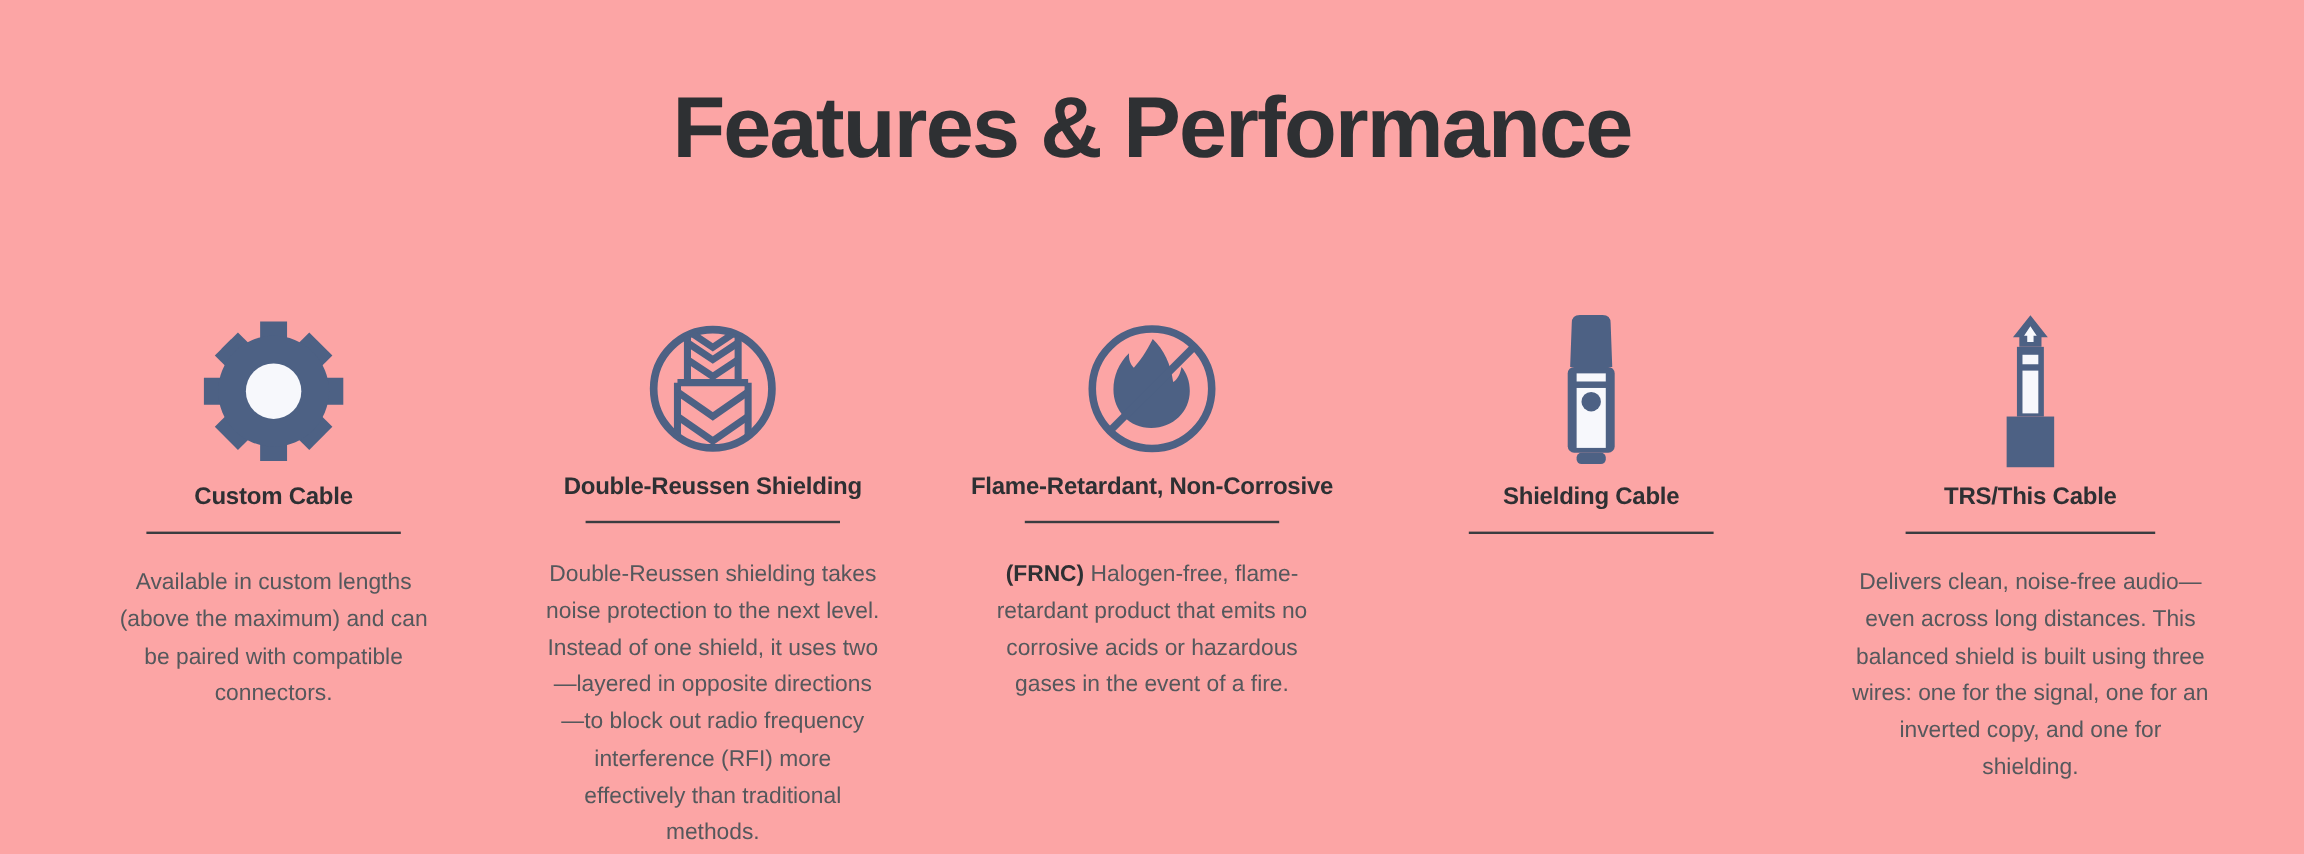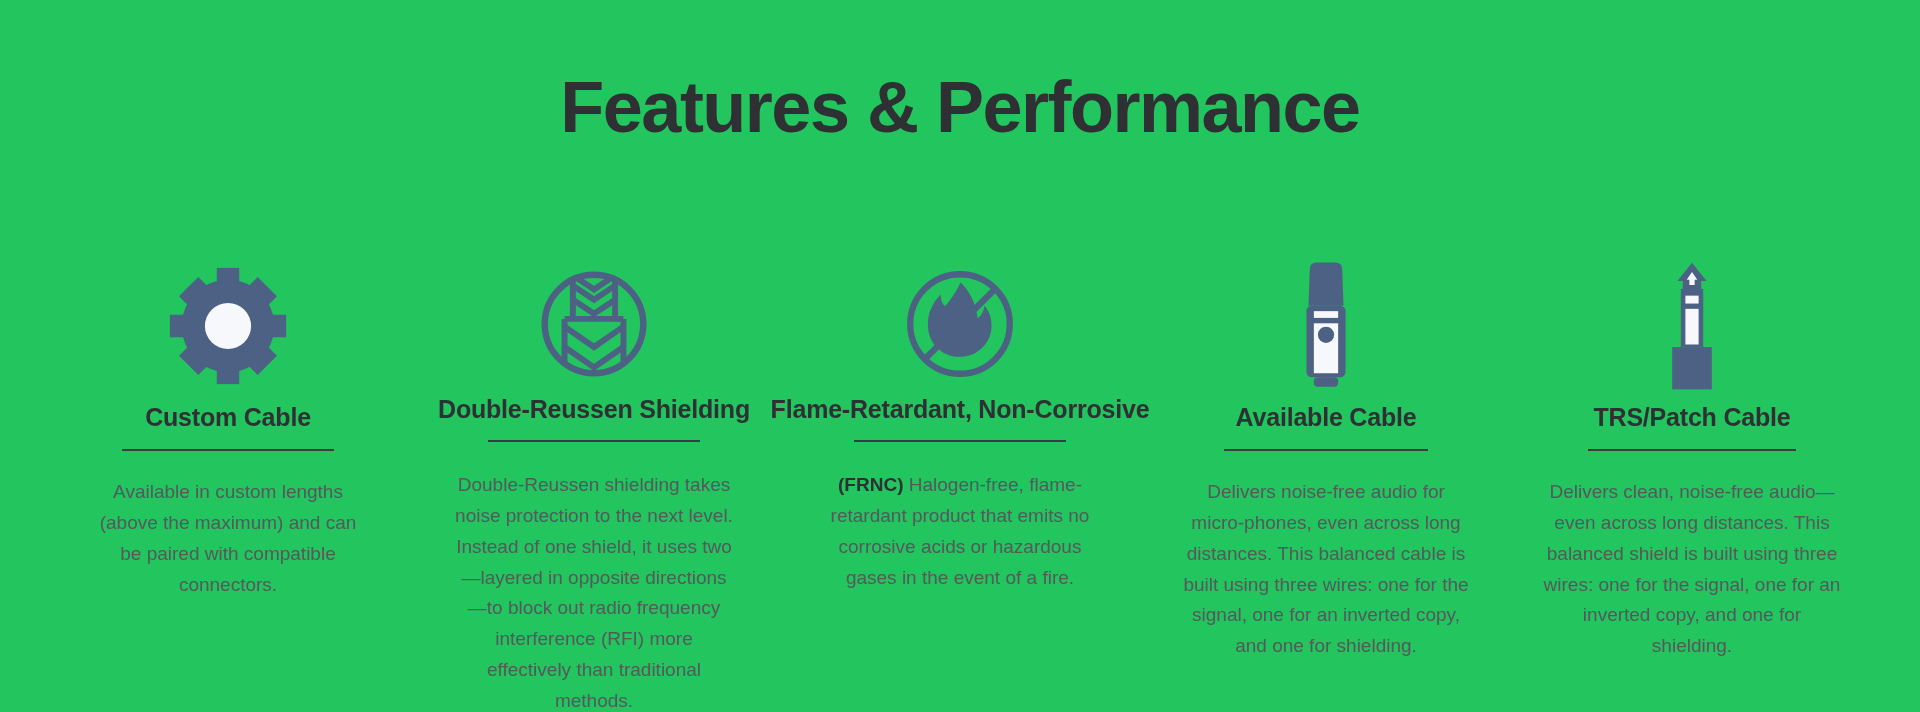--- a/index.html
+++ b/index.html
@@ -9,21 +9,21 @@
     height: 712px;
     background: #f7f8fc;
     font-family: "Liberation Sans", sans-serif;
     overflow: hidden;
   }
 
   #page {
     position: relative;
     width: 1920px;
     height: 712px;
-    background: #22c55e;
+    background: #fca5a5;
   }
 
   
   .page-title {
     position: absolute;
     top: 70px;
     left: 0;
     width: 1920px;
     text-align: center;
     font-family: "Liberation Sans", sans-serif;
@@ -56,21 +56,21 @@
   .icon-slot {
     height: 152px;
     display: flex;
     align-items: center;
     justify-content: center;
   }
 
   .icon-slot svg { display: block; }
 
   .feature-heading {
-    font-size: 25px;
+    font-size: 20px;
     font-weight: bold;
     color: #2e3033;
     letter-spacing: -0.2px;
     line-height: 1.25;
     white-space: nowrap;
   }
 
   .heading-rule {
     width: 210px;
     height: 2px;
@@ -213,42 +213,41 @@
             <rect x="5.5" y="33" width="29" height="53" rx="4"></rect>
 
             <rect x="11" y="86" width="18" height="7" rx="3"></rect>
           </g>
 
           <rect x="11" y="37" width="18" height="5" fill="#f7f8fc"></rect>
           <rect x="11" y="46" width="18" height="37" fill="#f7f8fc"></rect>
           <circle cx="20" cy="54.5" r="6" fill="#4d6184"></circle>
         </svg>
       </div>
-      <div class="feature-heading">Available Cable</div>
-      <div class="heading-rule"></div>
-      <p class="feature-body"><span>Delivers noise-free audio for micro-phones, even across long distances. This balanced cable is built using three wires: one for the signal, one for an inverted copy, and one for shielding.</span></p>
+      <div class="feature-heading">Shielding Cable</div>
+      <div class="heading-rule"></div>
     </div>
 
     <div class="feature col-5">
       <div class="icon-slot">
         <svg width="46" height="132" viewBox="0 0 34 100" aria-hidden="true">
           <g fill="#4d6184">
 
             <path d="M17 2 L28 16 L24 16 L24 22 L10 22 L10 16 L6 16 Z"></path>
 
             <rect x="8.5" y="22" width="17" height="44"></rect>
 
             <rect x="2" y="66" width="30" height="32"></rect>
           </g>
 
           <path d="M17 9 L21 15 L19 15 L19 19 L15 19 L15 15 L13 15 Z" fill="#f7f8fc"></path>
 
           <rect x="12" y="27" width="10" height="6" fill="#f7f8fc"></rect>
           <rect x="12" y="37" width="10" height="27" fill="#f7f8fc"></rect>
         </svg>
       </div>
-      <div class="feature-heading">TRS/Patch Cable</div>
+      <div class="feature-heading">TRS/This Cable</div>
       <div class="heading-rule"></div>
       <p class="feature-body"><span>Delivers clean, noise-free audio—even across long distances.  This balanced shield is built using three wires: one for the signal, one for an inverted copy, and one for shielding.</span></p>
     </div>
 
   </div>
 </div>
 
 </body></html>

